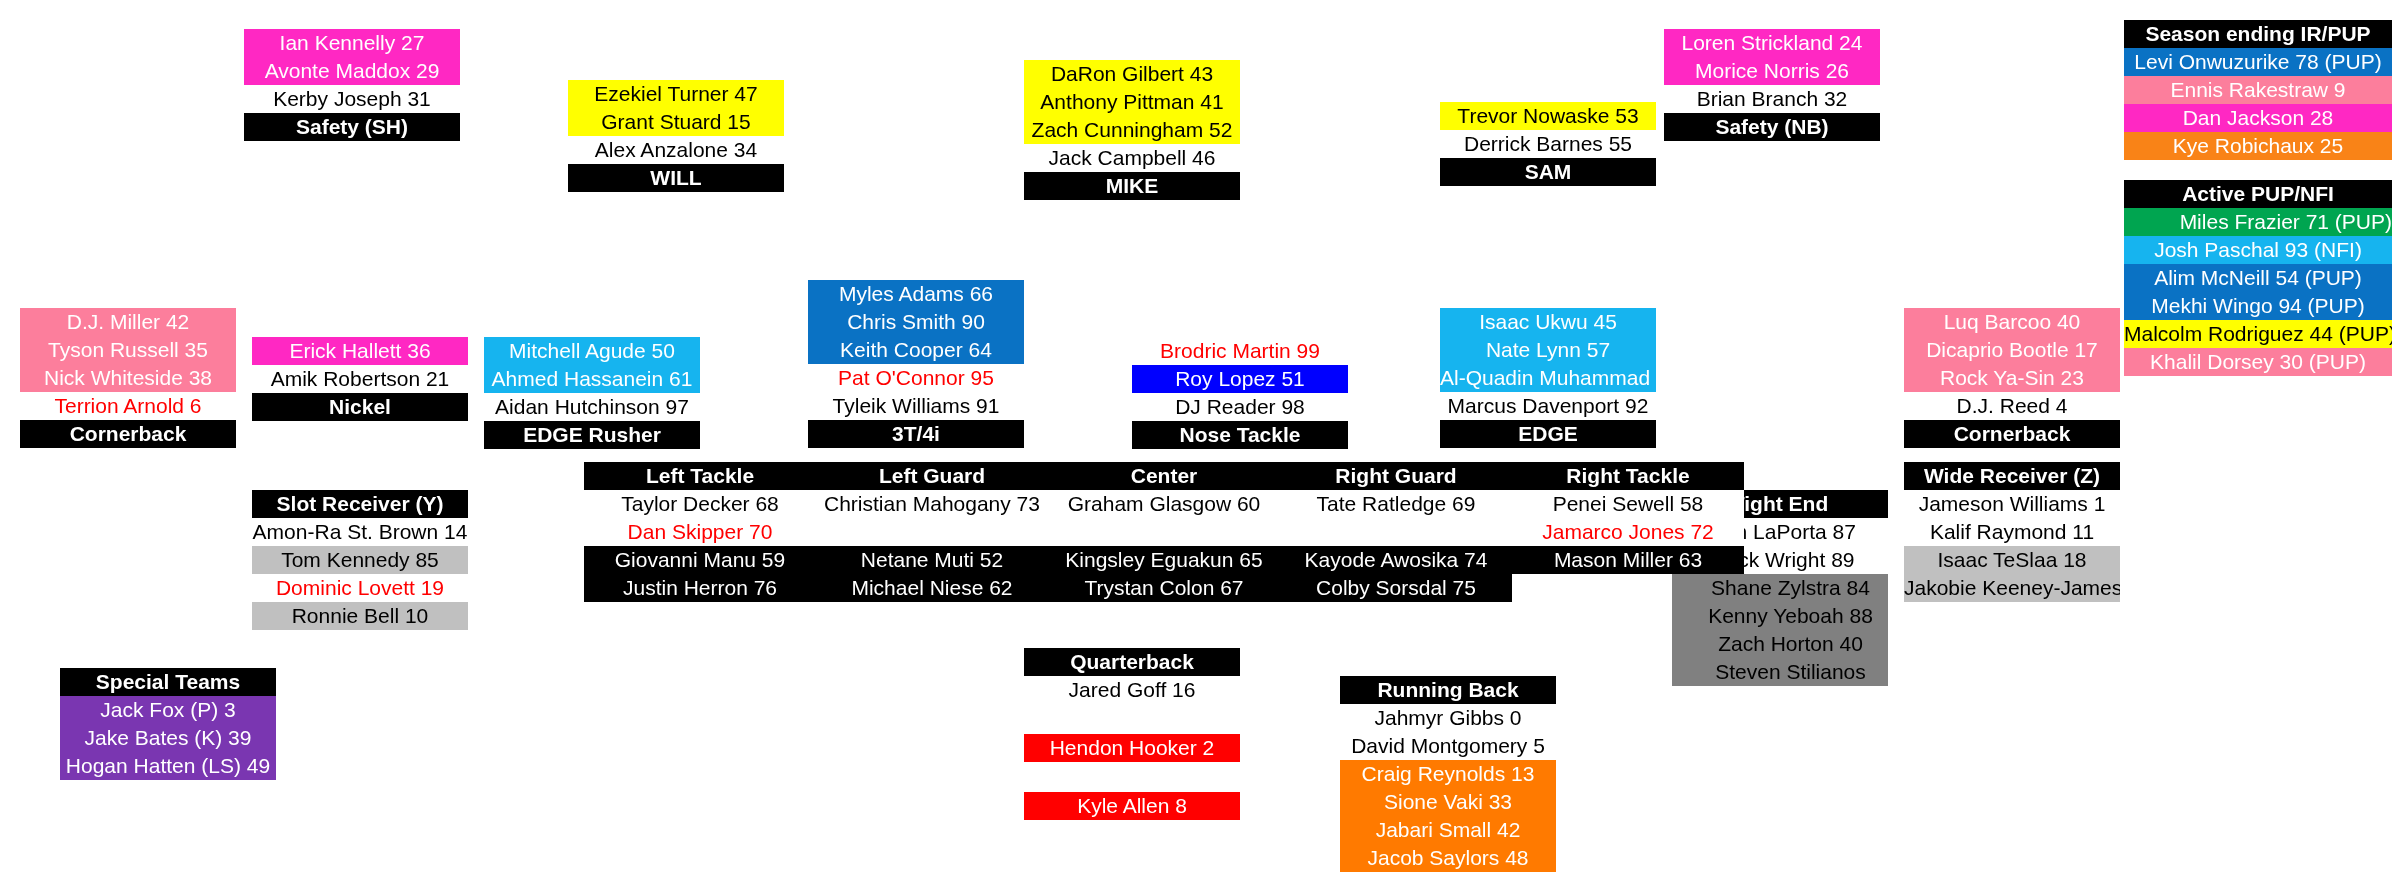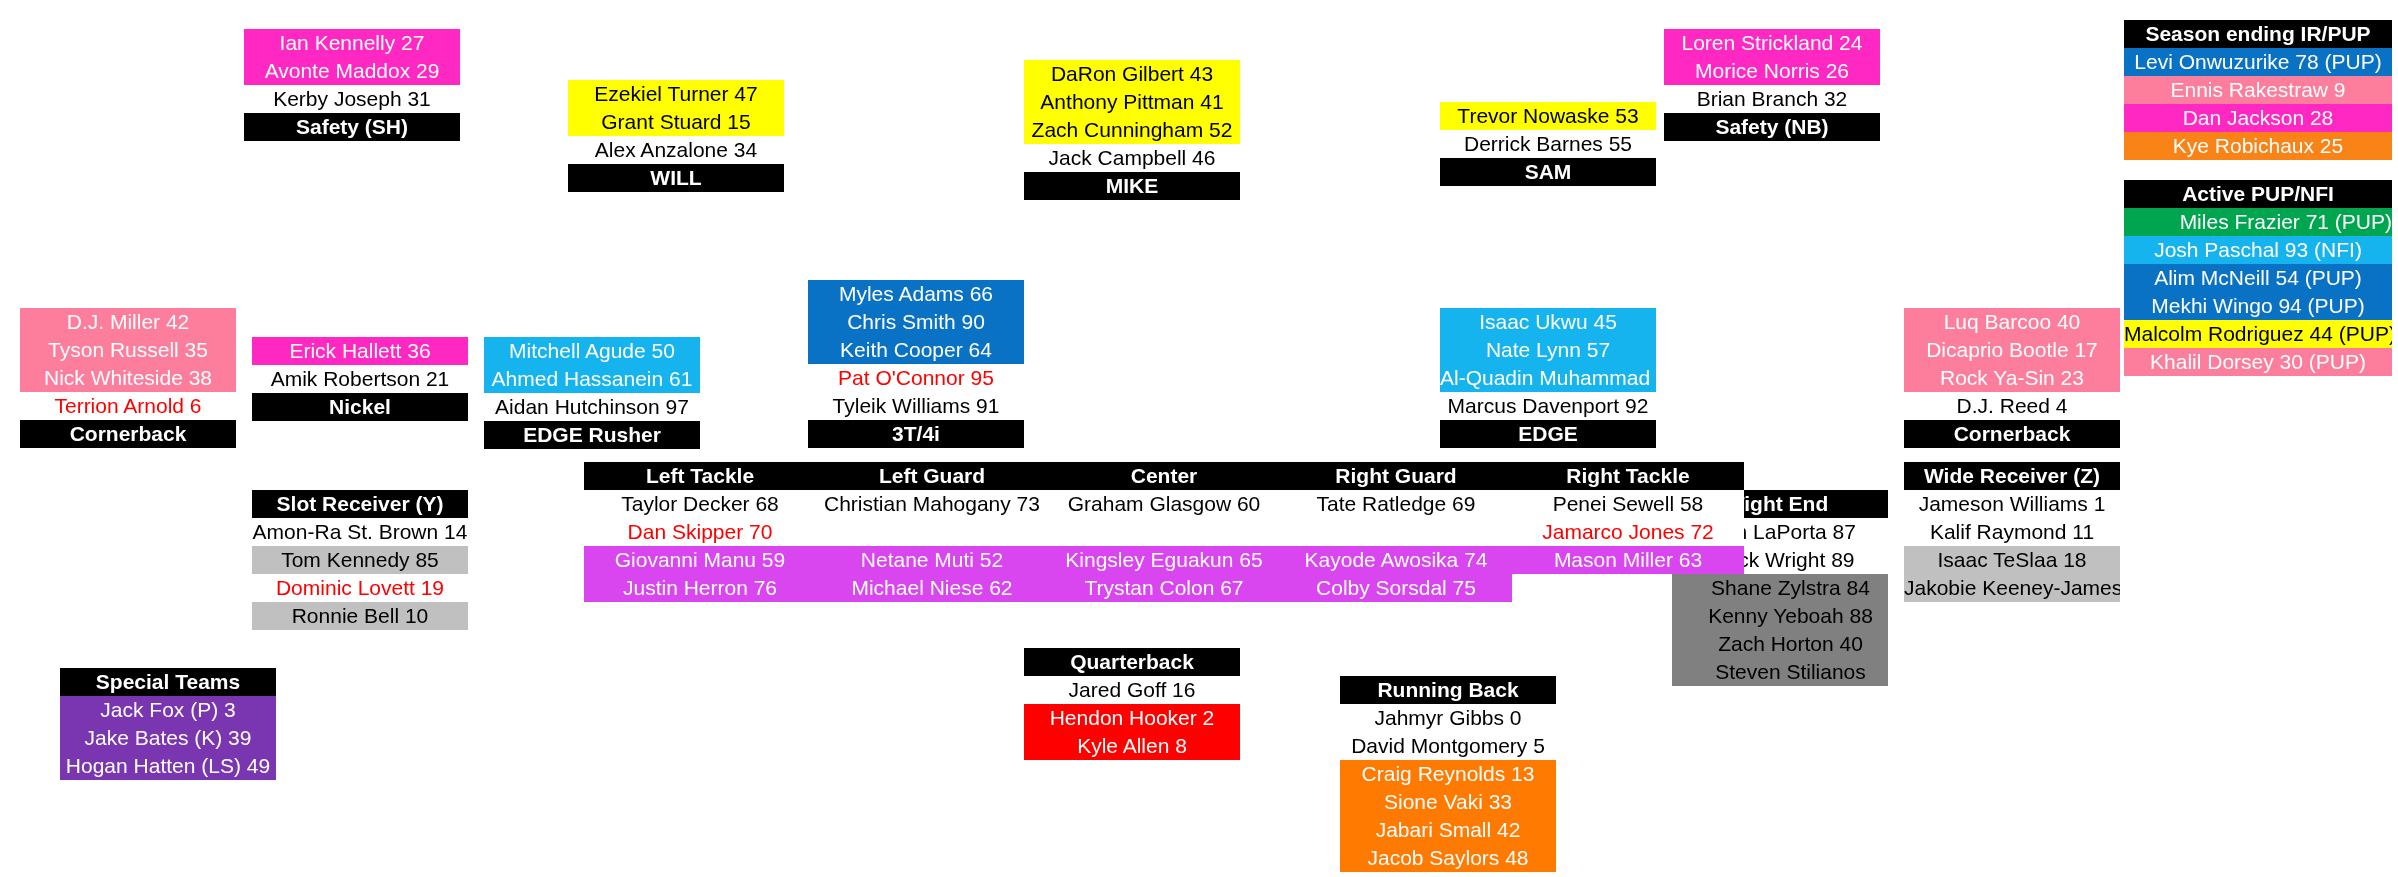--- a/index.html
+++ b/index.html
@@ -41,28 +41,28 @@
   
   .c-white   { background:#ffffff; color:#000000; }
   .c-black   { background:#000000; color:#ffffff; font-weight:bold; }
   .c-red-tx  { background:#ffffff; color:#ff0000; }
   .c-pink    { background:#fc7e9c; color:#ffffff; }
   .c-magenta { background:#ff28c3; color:#ffffff; }
   .c-yellow  { background:#ffff00; color:#000000; }
   .c-cyan    { background:#16b4ef; color:#ffffff; }
   .c-blue    { background:#0a72c4; color:#ffffff; }
   .c-pureblue{ background:#0000ff; color:#ffffff; }
-  .c-green   { background:#d946ef; color:#ffffff; }
+  .c-green   { background:#000000; color:#ffffff; }
   .c-green2  { background:#00a550; color:#ffffff;text-align:right; }
   .c-gray    { background:#c0c0c0; color:#000000; }
   .c-dgray   { background:#808080; color:#000000;padding-left:21px; }
   .c-orange  { background:#f98317; color:#ffffff; }
   .c-orange2 { background:#ff7a00; color:#ffffff; }
   .c-purple  { background:#7a36b1; color:#ffffff; }
-  .c-red     { background:#ff0000; color:#ffffff; }
+  .c-red     { background:#ff0000; color:#ffffff;margin-top:30px; }
 
   
   .oline {
     position: absolute;
     display: grid;
     grid-auto-flow: column;
   }
   .ol-col { display: flex; flex-direction: column; }
   .ol-col .row { width: 100%; }
   .spacer { background: transparent; }
@@ -148,20 +148,26 @@
 
   <div class="unit" style="left:808px; top:280px; width:216px;">
       <div class="row c-blue">Myles Adams 66</div>
       <div class="row c-blue">Chris Smith 90</div>
       <div class="row c-blue">Keith Cooper 64</div>
       <div class="row c-red-tx">Pat O'Connor 95</div>
       <div class="row c-white">Tyleik Williams 91</div>
       <div class="row c-black">3T/4i</div>
     </div>
 
+  <div class="unit" style="left:1132px; top:337px; width:216px;">
+      <div class="row c-red-tx">Brodric Martin 99</div>
+      <div class="row c-pureblue">Roy Lopez 51</div>
+      <div class="row c-white">DJ Reader 98</div>
+      <div class="row c-black">Nose Tackle</div>
+    </div>
 
   <div class="unit" style="left:1440px; top:308px; width:216px;">
       <div class="row c-cyan">Isaac Ukwu 45</div>
       <div class="row c-cyan">Nate Lynn 57</div>
       <div class="row c-cyan">Al-Quadin Muhammad 96</div>
       <div class="row c-white">Marcus Davenport 92</div>
       <div class="row c-black">EDGE</div>
     </div>
 
   <div class="unit" style="left:1904px; top:308px; width:216px;">

